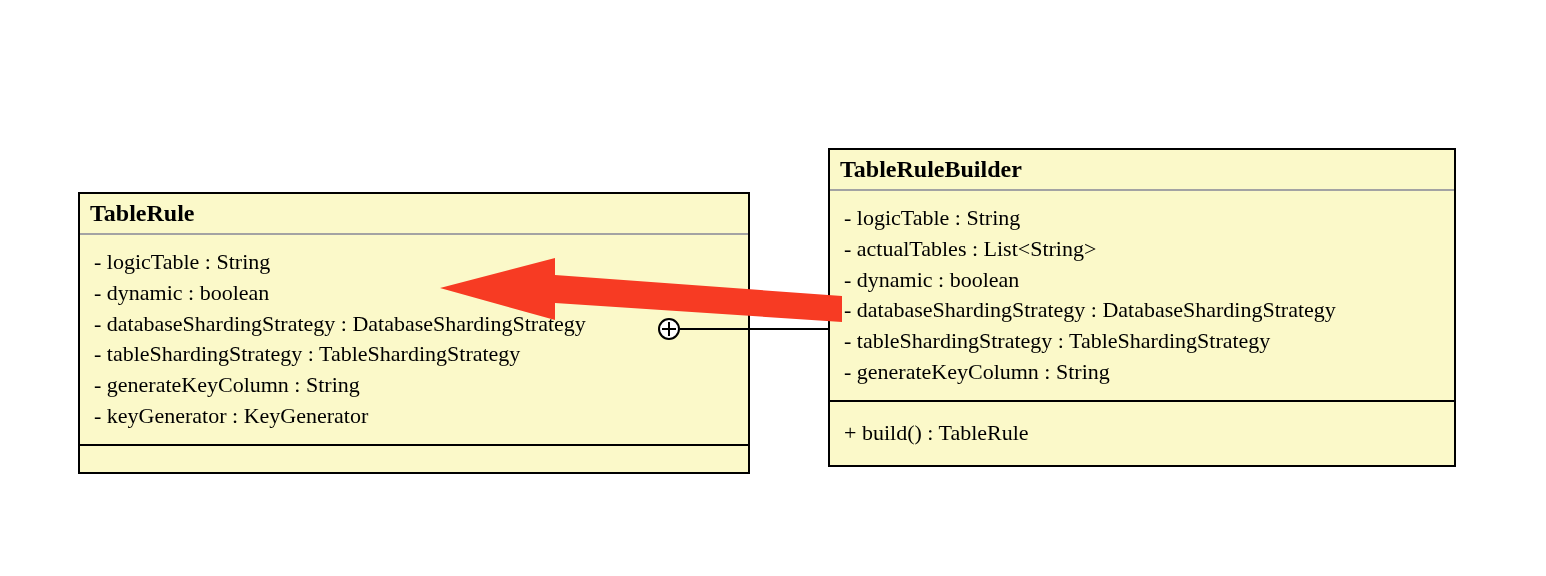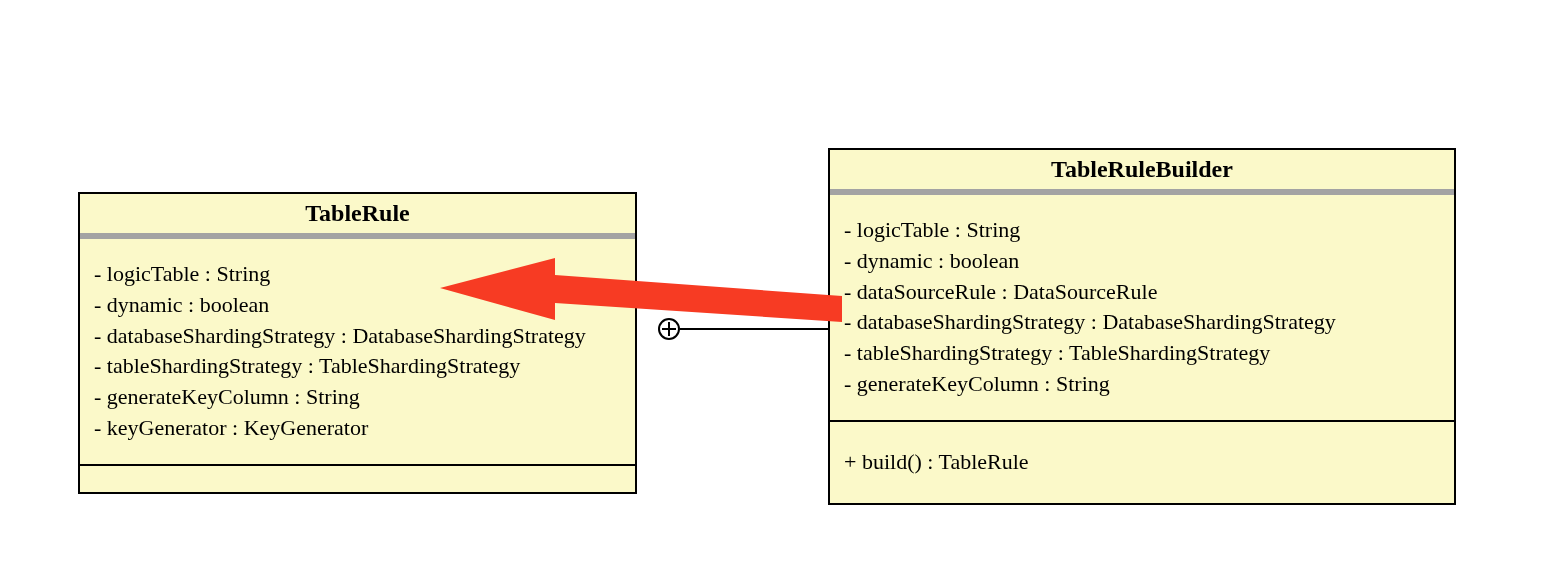--- a/index.html
+++ b/index.html
@@ -4,34 +4,33 @@
 <style>
   html,body{margin:0;padding:0;background:#fff;font-family:Georgia,"Times New Roman",serif;}
   .canvas{position:relative;width:1546px;height:576px;}
   .uml-class{
     position:absolute;
     border:2px solid #000;
     background:#fbf9c9;
     box-sizing:border-box;
   }
   .uml-title{
-    border-bottom:6px solid #a3a3a3;
-    text-align:center;
+    border-bottom:2px solid #a3a3a3;
     font-weight:bold;
     font-size:24px;
     padding:6px 10px;
   }
   .uml-attrs{
     border-bottom:2px solid #000;
-    padding:20px 14px;
+    padding:12px 14px;
     font-size:22px;
     line-height:1.4;
   }
   .uml-ops{
-    padding:25px 14px;
+    padding:16px 14px;
     font-size:22px;
     line-height:1.4;
     min-height:16px;
   }
   .uml-ops.empty{padding:4px 14px;height:18px;}
   .row{white-space:nowrap;}
   .arrow-layer{position:absolute;left:0;top:0;pointer-events:none;}
   .nest-symbol{
     position:absolute;
     width:22px;height:22px;
@@ -44,39 +43,39 @@
     content:"";position:absolute;background:#000;
   }
   .nest-symbol::before{left:50%;top:2px;bottom:2px;width:2px;transform:translateX(-50%);}
   .nest-symbol::after{top:50%;left:2px;right:2px;height:2px;transform:translateY(-50%);}
 </style>
 </head>
 <body>
 
 <div class="canvas">
 
-  <div class="uml-class" style="left:78px;top:192px;width:559px;">
+  <div class="uml-class" style="left:78px;top:192px;width:672px;">
     <div class="uml-title">TableRule</div>
     <div class="uml-attrs">
       <div class="row">- logicTable : String</div>
       <div class="row">- dynamic : boolean</div>
       <div class="row">- databaseShardingStrategy : DatabaseShardingStrategy</div>
       <div class="row">- tableShardingStrategy : TableShardingStrategy</div>
       <div class="row">- generateKeyColumn : String</div>
       <div class="row">- keyGenerator : KeyGenerator</div>
     </div>
     <div class="uml-ops empty"></div>
   </div>
 
   <div class="uml-class" style="left:828px;top:148px;width:628px;">
     <div class="uml-title">TableRuleBuilder</div>
     <div class="uml-attrs">
       <div class="row">- logicTable : String</div>
+      <div class="row">- actualTables : List&lt;String&gt;</div>
       <div class="row">- dynamic : boolean</div>
-      <div class="row">- dataSourceRule : DataSourceRule</div>
       <div class="row">- databaseShardingStrategy : DatabaseShardingStrategy</div>
       <div class="row">- tableShardingStrategy : TableShardingStrategy</div>
       <div class="row">- generateKeyColumn : String</div>
     </div>
     <div class="uml-ops">
       <div class="row">+ build() : TableRule</div>
     </div>
   </div>
 
   <div class="nest-symbol" style="left:658px;top:318px;"></div>

